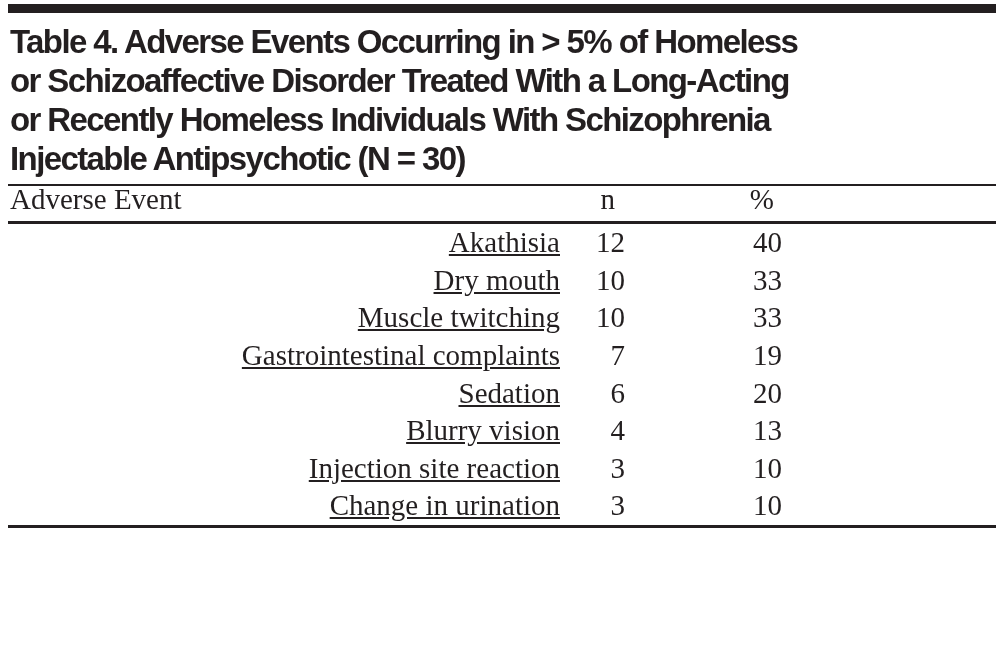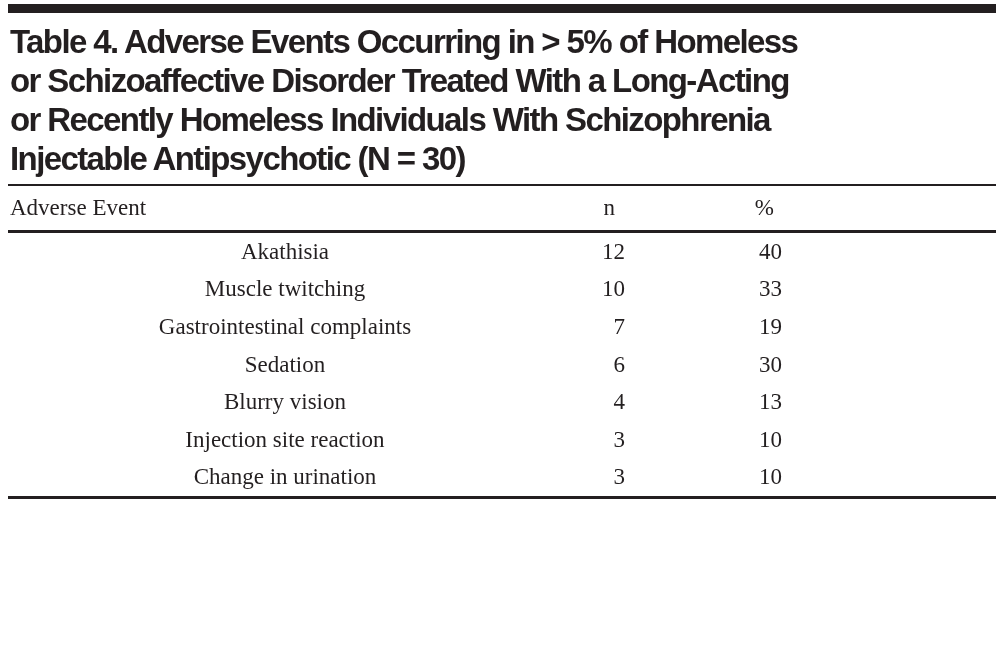--- a/index.html
+++ b/index.html
@@ -42,25 +42,25 @@
     position: absolute;
     left: 8px;
     top: 184px;
     width: 988px;
     height: 2px;
     background: #231f20;
   }
   table.data-table {
     position: absolute;
     left: 8px;
-    top: 186px;
+    top: 177px;
     width: 988px;
     border-collapse: collapse;
     table-layout: fixed;
-    font-size: 23px;
+    font-size: 29px;
     color: #231f20;
   }
   table.data-table col.col-event  { width: 552px; }
   table.data-table col.col-n      { width: 65px;  }
   table.data-table col.col-pct    { width: 157px; }
   table.data-table col.col-filler { width: 214px; }
   table.data-table thead th {
     height: 44px;
     font-weight: normal;
     border-bottom: 3px solid #231f20;
@@ -78,23 +78,24 @@
   table.data-table thead th.h-pct {
     text-align: right;
     padding-right: 8px;
   }
   table.data-table tbody td {
     height: 37.6px;
     padding: 0;
     vertical-align: middle;
   }
   table.data-table tbody td.c-event {
-    text-align: center;
+    text-align: right;
     padding-left: 2px;
     white-space: nowrap;
+    text-decoration: underline;
   }
   table.data-table tbody td.c-n {
     text-align: right;
   }
   table.data-table tbody td.c-pct {
     text-align: right;
   }
   table.data-table tbody tr:last-child td {
     border-bottom: 3px solid #231f20;
   }
@@ -131,35 +132,41 @@
       </tr>
     </thead>
     <tbody>
         <tr>
       <td class="c-event">Akathisia</td>
       <td class="c-n">12</td>
       <td class="c-pct">40</td>
       <td></td>
     </tr>
         <tr>
+      <td class="c-event">Dry mouth</td>
+      <td class="c-n">10</td>
+      <td class="c-pct">33</td>
+      <td></td>
+    </tr>
+        <tr>
       <td class="c-event">Muscle twitching</td>
       <td class="c-n">10</td>
       <td class="c-pct">33</td>
       <td></td>
     </tr>
         <tr>
       <td class="c-event">Gastrointestinal complaints</td>
       <td class="c-n">7</td>
       <td class="c-pct">19</td>
       <td></td>
     </tr>
         <tr>
       <td class="c-event">Sedation</td>
       <td class="c-n">6</td>
-      <td class="c-pct">30</td>
+      <td class="c-pct">20</td>
       <td></td>
     </tr>
         <tr>
       <td class="c-event">Blurry vision</td>
       <td class="c-n">4</td>
       <td class="c-pct">13</td>
       <td></td>
     </tr>
         <tr>
       <td class="c-event">Injection site reaction</td>

